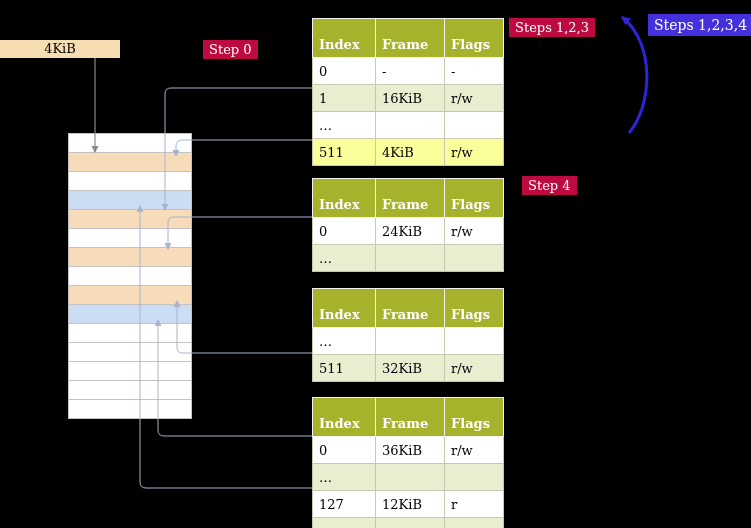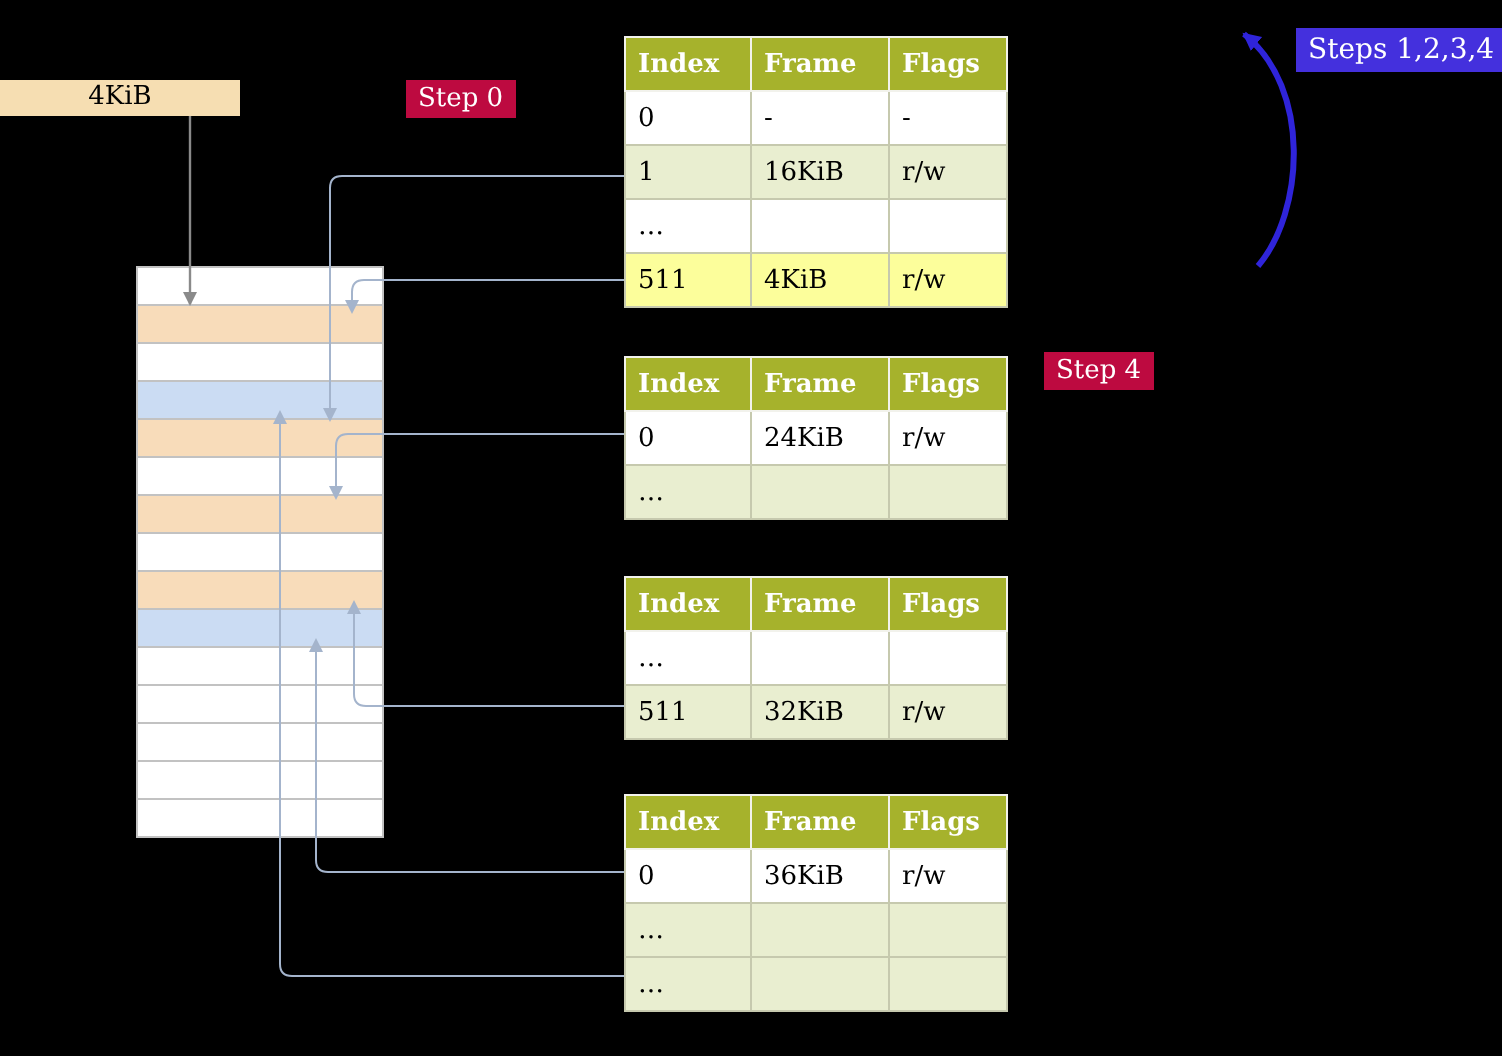--- a/index.html
+++ b/index.html
@@ -12,21 +12,21 @@
 
   
   .badge{position:absolute;color:#fff;font-size:13px;line-height:19px;padding:0 6px;white-space:nowrap;}
   .badge.red{background:#bd0a40;}
   .badge.blue{background:#4430dd;font-size:14px;line-height:22px;}
 
   
   .ptable{position:absolute;border-collapse:collapse;font-size:13px;table-layout:fixed;
           border:1px solid #e6e6e0;}
   .ptable th{background:#a6b22c;color:#fff;font-weight:bold;text-align:left;
-             height:26px;padding:0 0 0 6px;border:1px solid #f2f2ec;font-size:13px;}
+             height:26px;padding:12px 0 0 6px;border:1px solid #f2f2ec;font-size:13px;}
   .ptable td{height:26px;padding:0 0 0 6px;border:1px solid #c6c9ae;overflow:hidden;}
   .c-index{width:56px;}
   .c-frame{width:62px;margin-top:28px;}
   .c-flags{width:52px;}
   tr[data-bg="white"]  td{background:#ffffff;}
   tr[data-bg="green"]  td{background:#e9eed0;}
   tr[data-bg="yellow"] td{background:#fcfe9b;}
 
   
   .memcol{position:absolute;left:68px;top:133px;width:122px;border:1px solid #c2c2c2;}
@@ -40,20 +40,21 @@
   .arrows{position:absolute;left:0;top:0;width:751px;height:528px;pointer-events:none;}
 </style>
 </head>
 <body>
 
 <div class="canvas">
 
   <div class="cr3">4KiB</div>
 
   <div class="badge red" style="left:203px;top:40px">Step 0</div>
+  <div class="badge red" style="left:509px;top:18px">Steps 1,2,3</div>
   <div class="badge blue" style="left:648px;top:14px">Steps 1,2,3,4</div>
   <div class="badge red" style="left:522px;top:176px">Step 4</div>
 
   <div class="memcol">
       <div class="mem-row" data-bg="free"></div>
       <div class="mem-row" data-bg="table"></div>
       <div class="mem-row" data-bg="free"></div>
       <div class="mem-row" data-bg="page"></div>
       <div class="mem-row" data-bg="table"></div>
       <div class="mem-row" data-bg="free"></div>
@@ -178,20 +179,25 @@
       <tr data-bg="white">
         <td class="c-index">0</td>
         <td class="c-frame">36KiB</td>
         <td class="c-flags">r/w</td>
       </tr>
       <tr data-bg="green">
         <td class="c-index">…</td>
         <td class="c-frame"></td>
         <td class="c-flags"></td>
       </tr>
+      <tr data-bg="white">
+        <td class="c-index">127</td>
+        <td class="c-frame">12KiB</td>
+        <td class="c-flags">r</td>
+      </tr>
       <tr data-bg="green">
         <td class="c-index">…</td>
         <td class="c-frame"></td>
         <td class="c-flags"></td>
       </tr>
     </tbody>
   </table>
 
 </div>
 

